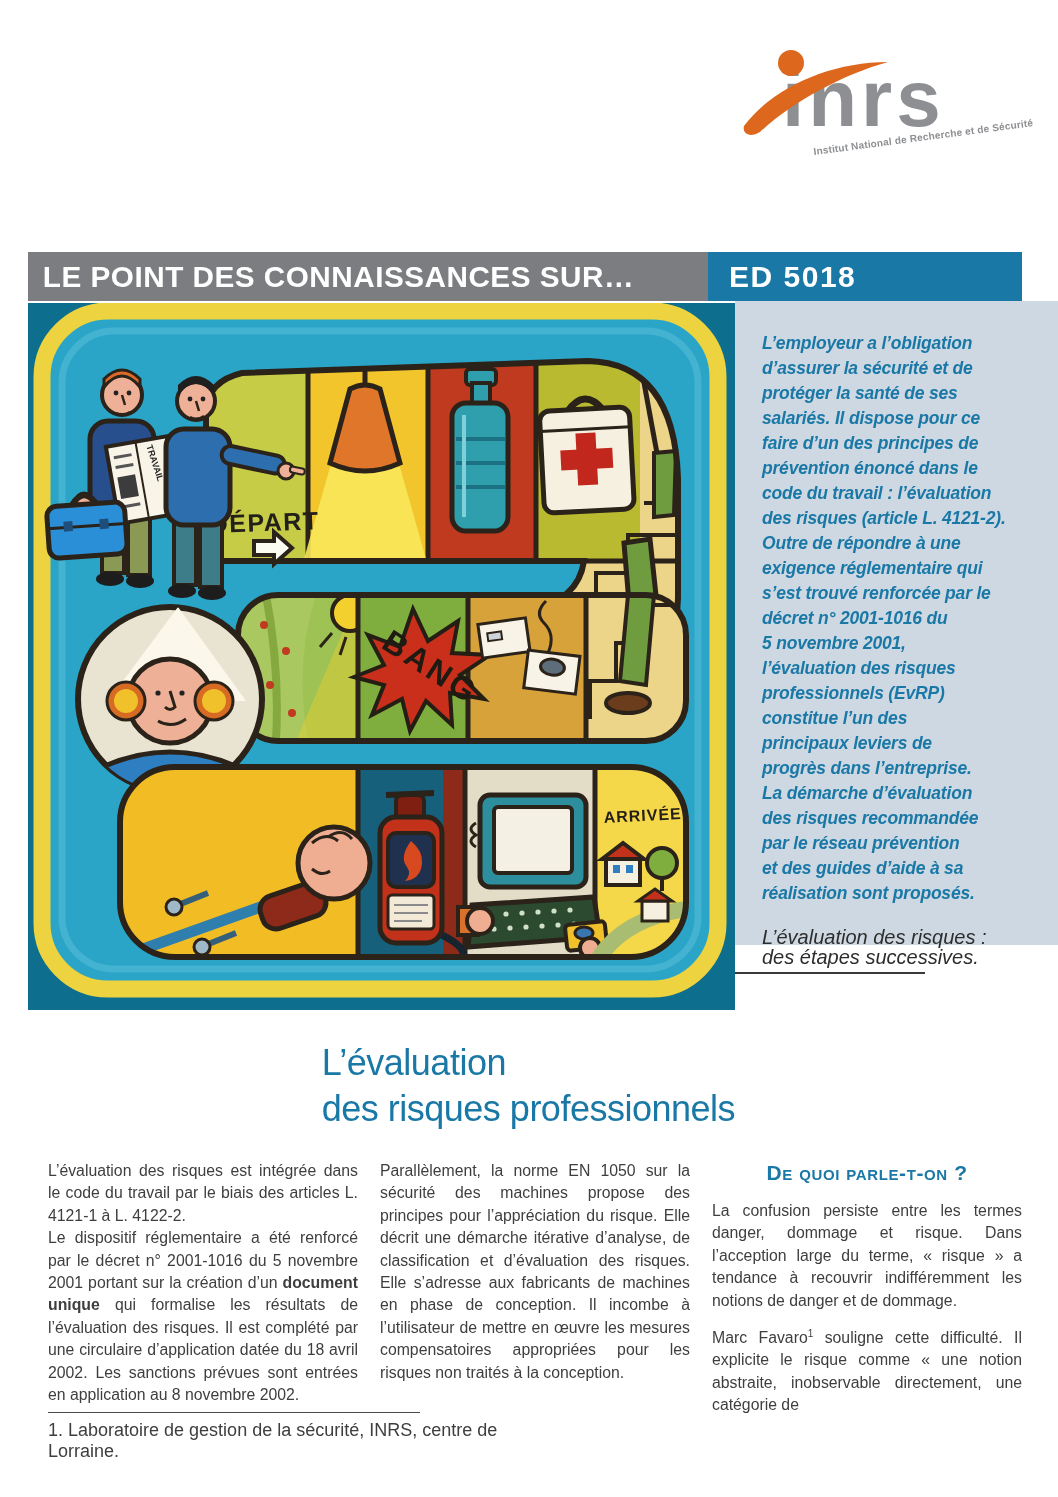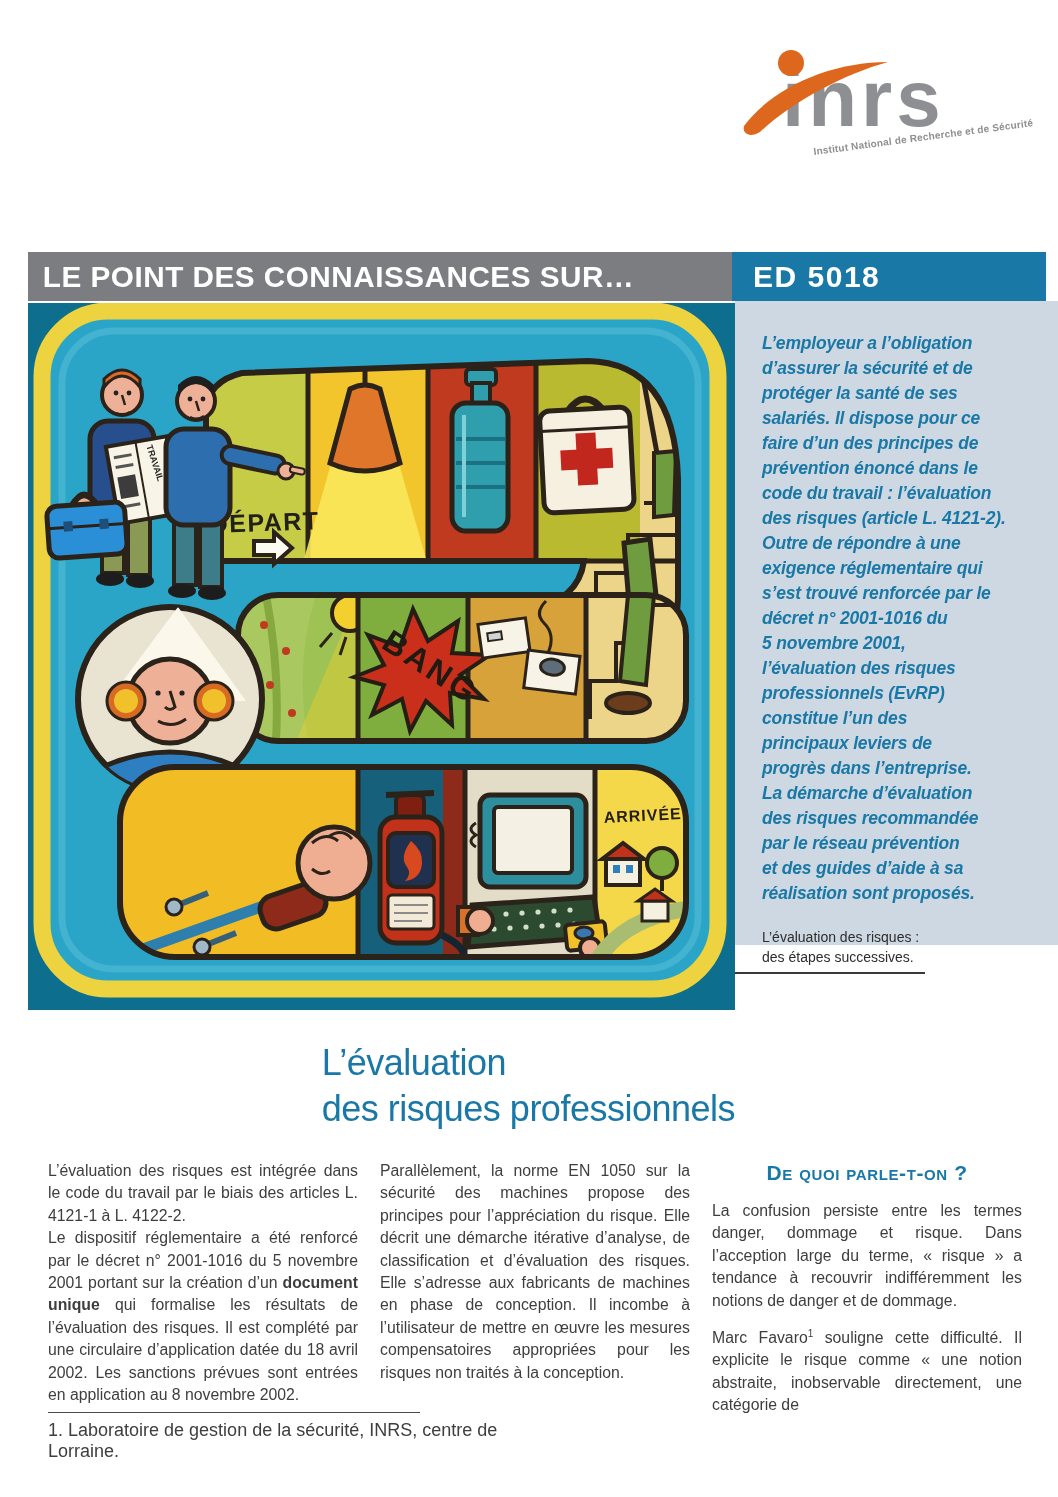--- a/index.html
+++ b/index.html
@@ -8,29 +8,29 @@
 
   
   .logo { position:absolute; left:742px; top:34px; width:305px; height:140px; }
   .logo svg text { font-family:"Liberation Sans", sans-serif; }
 
   
   .banner { position:absolute; left:28px; top:252px; width:709px; height:49px; background:#7b7d80;
             display:flex; align-items:center; }
   .banner-title { color:#ffffff; font-size:30px; font-weight:bold; letter-spacing:0.5px;
                   padding-left:15px; white-space:nowrap; transform:scaleX(0.99); transform-origin:left center; }
-  .edbox { position:absolute; left:732px; top:252px; width:314px; height:49px; background:#1a78a6;
+  .edbox { position:absolute; left:708px; top:252px; width:314px; height:49px; background:#1a78a6;
            display:flex; align-items:center; }
   .ed-ref { color:#ffffff; font-size:30px; font-weight:bold; letter-spacing:1.5px; padding-left:21px; }
 
   
   .sidebar { position:absolute; left:735px; top:301px; width:323px; height:644px; background:#cdd8e2; }
   .sidebar-intro { position:absolute; left:27px; top:30px; width:288px; font-size:17.5px; font-weight:bold;
                    font-style:italic; color:#1a78a6; line-height:25px; letter-spacing:-0.2px; white-space:pre-line; }
-  .sidebar-caption { position:absolute; left:27px; top:627px; width:270px; font-size:14px; 
+  .sidebar-caption { position:absolute; left:27px; top:627px; width:270px; font-size:20px; font-style:italic;
                      color:#2d2d2d; line-height:19.5px; white-space:pre-line; }
   .caption-rule { position:absolute; left:0; top:671px; width:190px; height:0; border-bottom:2px solid #3a3a3a; }
 
   
   .illustration { position:absolute; left:28px; top:303px; width:707px; height:707px; }
   .illustration svg text { font-family:"Liberation Sans", sans-serif; font-weight:bold; }
 
   
   .main-title { position:absolute; right:323px; top:1040px; text-align:left; font-size:36px; line-height:46px;
                 font-weight:normal; color:#1a78a6; letter-spacing:-0.5px; white-space:pre-line; }

